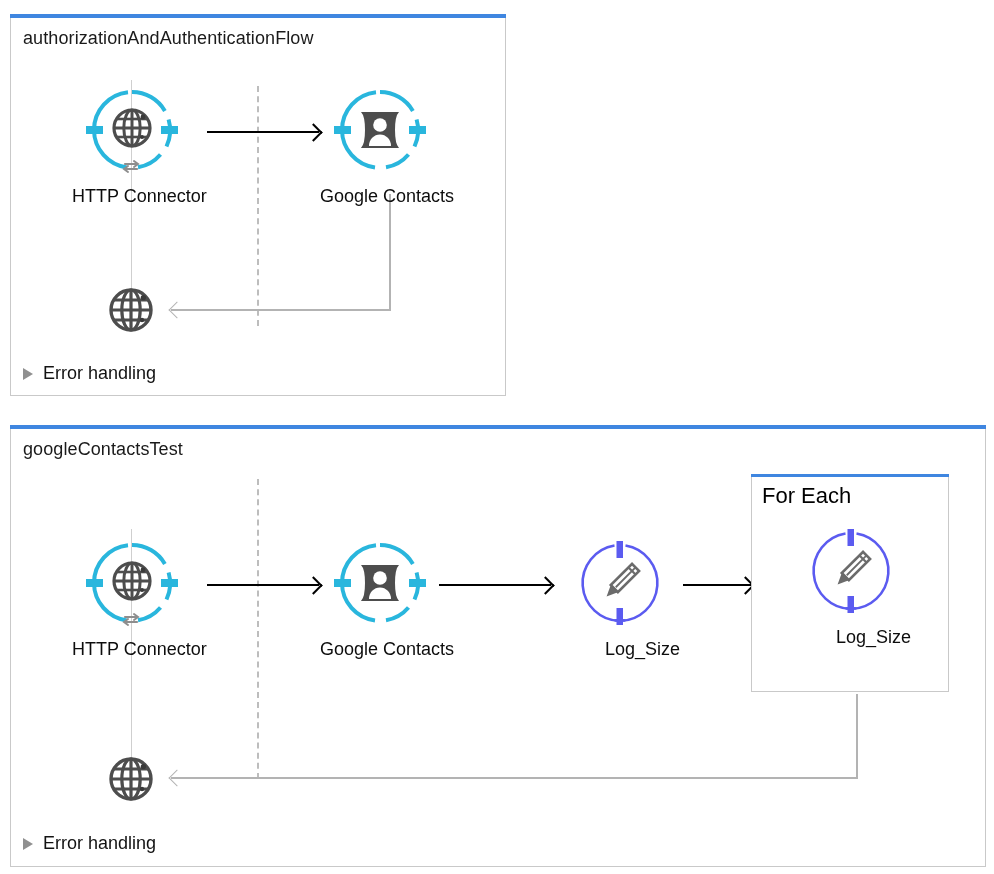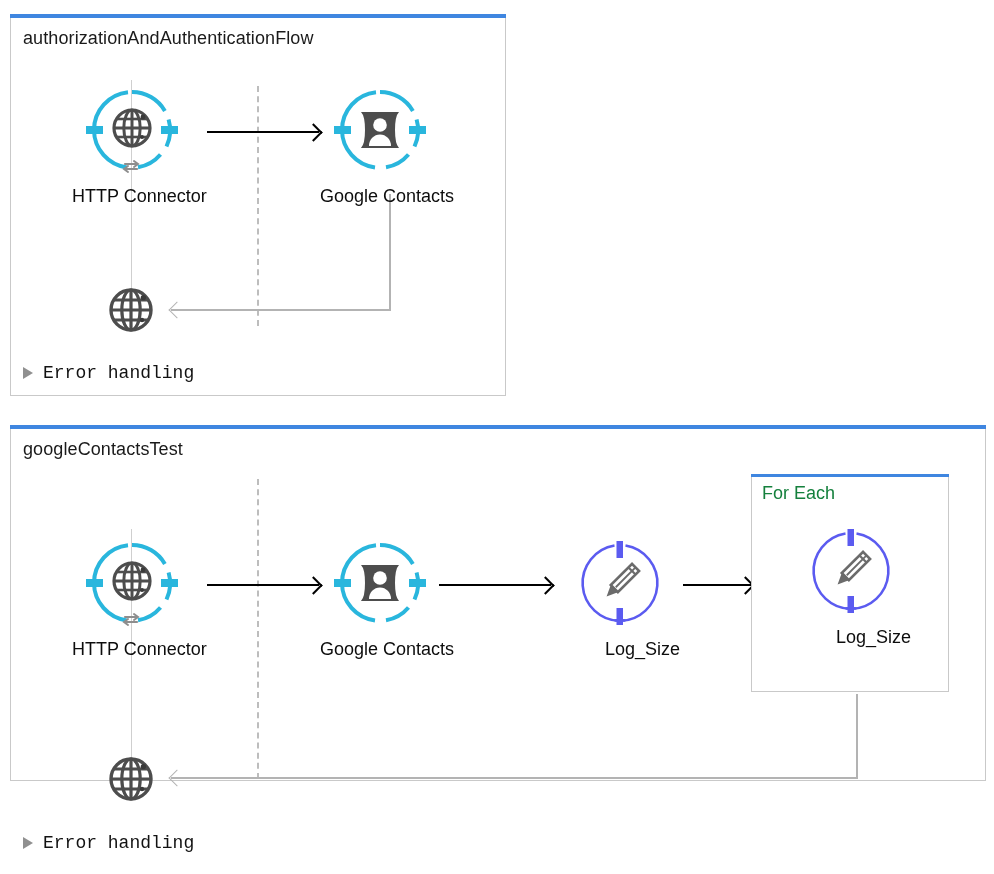--- a/index.html
+++ b/index.html
@@ -38,21 +38,20 @@
     white-space:nowrap;
   }
 
   
   .err-row{
     position:absolute;
     left:12px;
     display:flex;
     align-items:center;
     gap:10px;
-    font-family:Liberation Mono, monospace;
   }
   .err-caret{
     width:0;height:0;
     border-left:10px solid #909090;
     border-top:6px solid transparent;
     border-bottom:6px solid transparent;
   }
   .err-label{
     font-size:18px;
     color:#121212;
@@ -111,21 +110,21 @@
     background:#fff;
     border:1px solid #c9c9c9;
     border-top:none;
     box-sizing:border-box;
   }
   .scope-topbar{
     position:absolute;left:-1px;right:-1px;top:-3px;height:3px;background:#3f86e0;
   }
   .scope-title{
     position:absolute;left:10px;top:6px;
-    font-size:18px;color:#15803d;white-space:nowrap;
+    font-size:22px;color:#000000;white-space:nowrap;
   }
 </style>
 </head>
 <body>
 
 <div class="canvas">
 
   <div class="flow-panel" style="left:10px;top:18px;width:496px;height:378px;">
     <div class="flow-topbar"></div>
     <div class="flow-title">authorizationAndAuthenticationFlow</div>
@@ -211,21 +210,21 @@
         </svg>
       </div>
     </div>
 
     <div class="err-row" style="top:345px;">
       <span class="err-caret"></span>
       <span class="err-label">Error handling</span>
     </div>
   </div>
 
-  <div class="flow-panel" style="left:10px;top:429px;width:976px;height:352px;">
+  <div class="flow-panel" style="left:10px;top:429px;width:976px;height:438px;">
     <div class="flow-topbar"></div>
     <div class="flow-title">googleContactsTest</div>
 
     <div class="thin-v" style="left:120px;top:100px;height:240px;"></div>
 
     <div class="v-dash" style="left:246px;top:50px;height:300px;"></div>
 
     <div class="h-arrow" style="left:196px;top:155px;width:112px;"></div>
     <div class="h-arrow" style="left:428px;top:155px;width:112px;"></div>
     <div class="h-arrow" style="left:672px;top:155px;width:68px;"></div>

